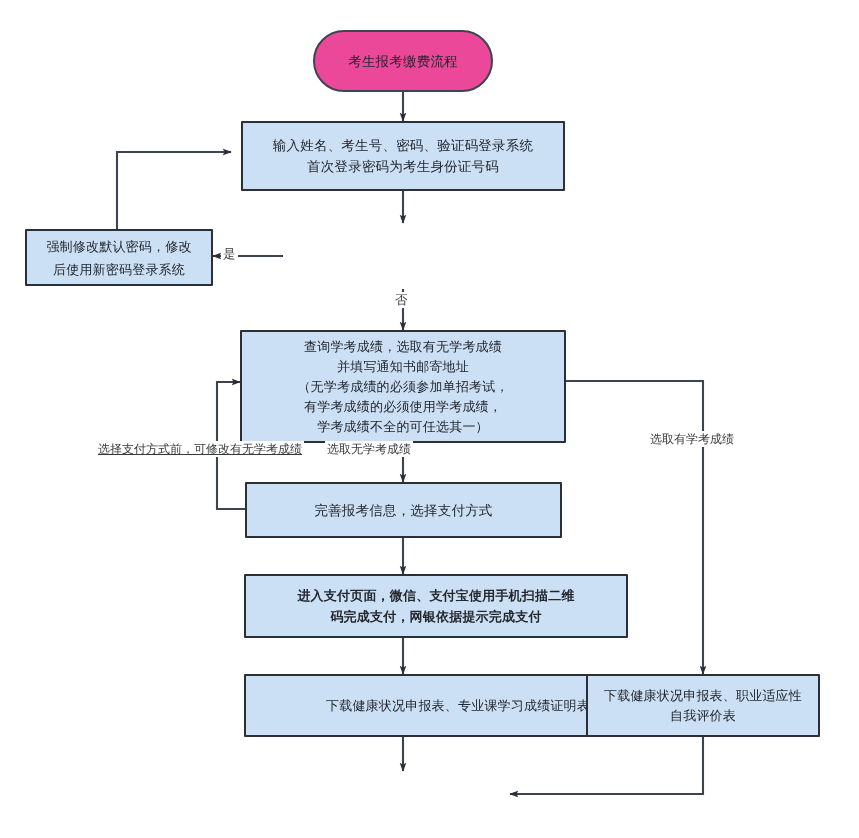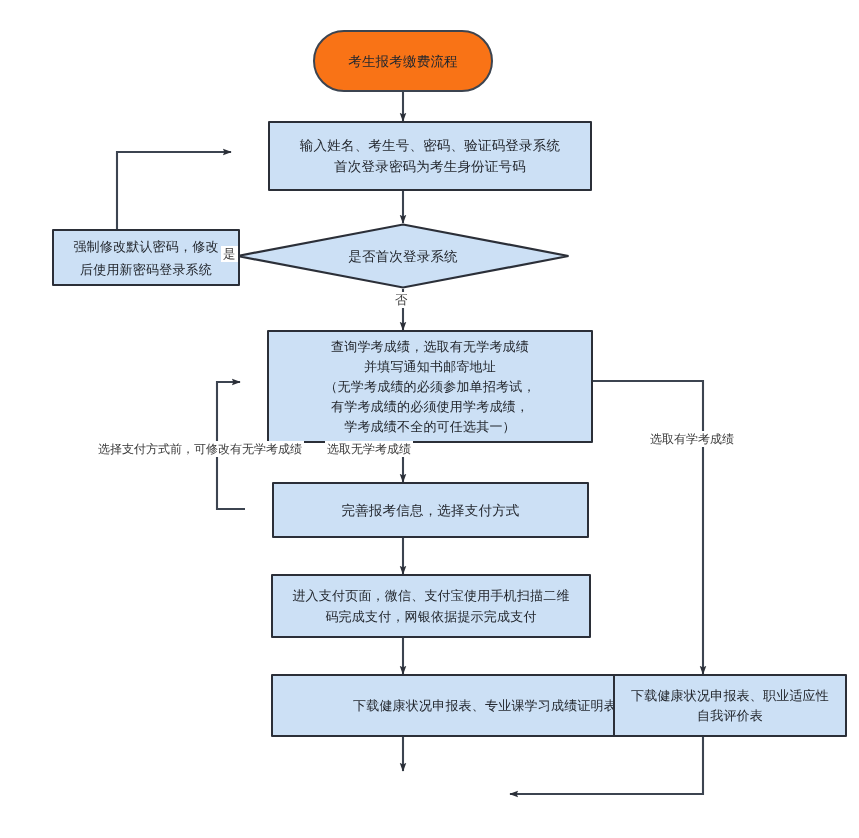--- a/index.html
+++ b/index.html
@@ -36,26 +36,25 @@
     text-align: center;
     color: #23272e;
     font-size: 13.5px;
     line-height: 21px;
     white-space: pre-line;
     letter-spacing: 0.2px;
   }
   .node.terminator {
     border-radius: 40px;
     border: 2px solid #3c4450;
-    background: #f97316;
+    background: #ec4899;
     text-align: center;
   }
   .node.process {
     border-radius: 1px;
-    margin-left: 27px;
   }
   .node.decision {
     background: transparent;
     border: none;
   }
   .decision .diamond-shape {
     position: absolute;
     left: 0;
     top: 0;
     width: 100%;
@@ -119,45 +118,39 @@
 
   <div class="node terminator" style="left:313px; top:30px; width:180px; height:62px;">
     <span>考生报考缴费流程</span>
   </div>
 
   <div class="node process" style="left:241px; top:121px; width:324px; height:70px;">
     <span>输入姓名、考生号、密码、验证码登录系统
 首次登录密码为考生身份证号码</span>
   </div>
 
-  <div class="node decision" style="left:236px; top:223px; width:334px; height:66px;">
-    <svg class="diamond-shape" viewBox="0 0 334 66" preserveAspectRatio="none" xmlns="http://www.w3.org/2000/svg">
-      <polygon points="167,1.5 332.5,33 167,64.5 1.5,33" fill="#cce0f5" stroke="#2b2f38" stroke-width="2.2"></polygon>
-    </svg>
-    <span class="dtext">是否首次登录系统</span>
-  </div>
 
   <div class="node process" style="left:25px; top:229px; width:188px; height:57px; font-size:13px; line-height:23px;">
     <span>强制修改默认密码，修改
 后使用新密码登录系统</span>
   </div>
 
   <div class="node process" style="left:240px; top:330px; width:326px; height:113px; font-size:13px; line-height:20px;">
     <span>查询学考成绩，选取有无学考成绩
 并填写通知书邮寄地址
 （无学考成绩的必须参加单招考试，
 有学考成绩的必须使用学考成绩，
 学考成绩不全的可任选其一）</span>
   </div>
 
   <div class="node process" style="left:245px; top:482px; width:317px; height:56px;">
     <span>完善报考信息，选择支付方式</span>
   </div>
 
-  <div class="node process" style="left:244px; top:574px; width:320px; height:64px; font-size:13px; line-height:21px;">
+  <div class="node process" style="left:244px; top:574px; width:384px; height:64px; font-size:13px; line-height:21px;font-weight:bold;">
     <span>进入支付页面，微信、支付宝使用手机扫描二维
 码完成支付，网银依据提示完成支付</span>
   </div>
 
   <div class="node process" style="left:244px; top:674px; width:384px; height:63px; font-size:13px;padding-left:44px;">
     <span>下载健康状况申报表、专业课学习成绩证明表</span>
   </div>
 
   <div class="node process" style="left:586px; top:674px; width:234px; height:63px; font-size:13px; line-height:20px;">
     <span>下载健康状况申报表、职业适应性
@@ -166,21 +159,21 @@
 
 
   <div class="edge-label" style="left:221px; top:246px;">
     <span>是</span>
   </div>
 
   <div class="edge-label" style="left:393px; top:292px;">
     <span>否</span>
   </div>
 
-  <div class="edge-label small" style="left:96px; top:441px;">
+  <div class="edge-label small" style="left:96px; top:441px;text-decoration:underline;">
     <span>选择支付方式前，可修改有无学考成绩</span>
   </div>
 
   <div class="edge-label small" style="left:325px; top:441px;">
     <span>选取无学考成绩</span>
   </div>
 
   <div class="edge-label small" style="left:648px; top:431px;text-align:center;">
     <span>选取有学考成绩</span>
   </div>

